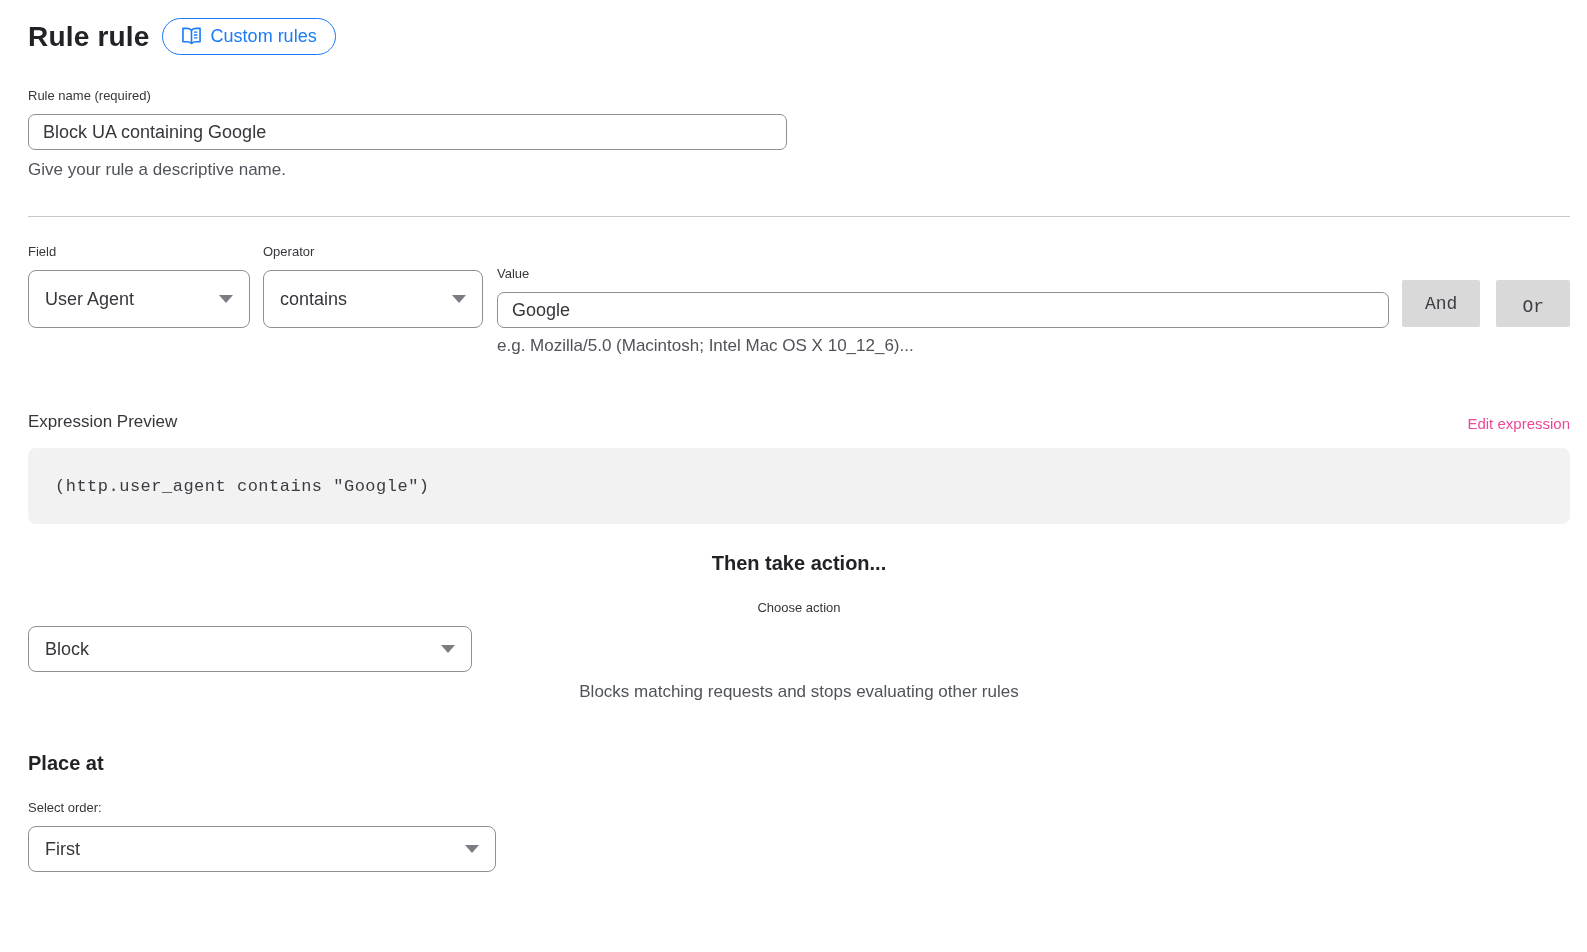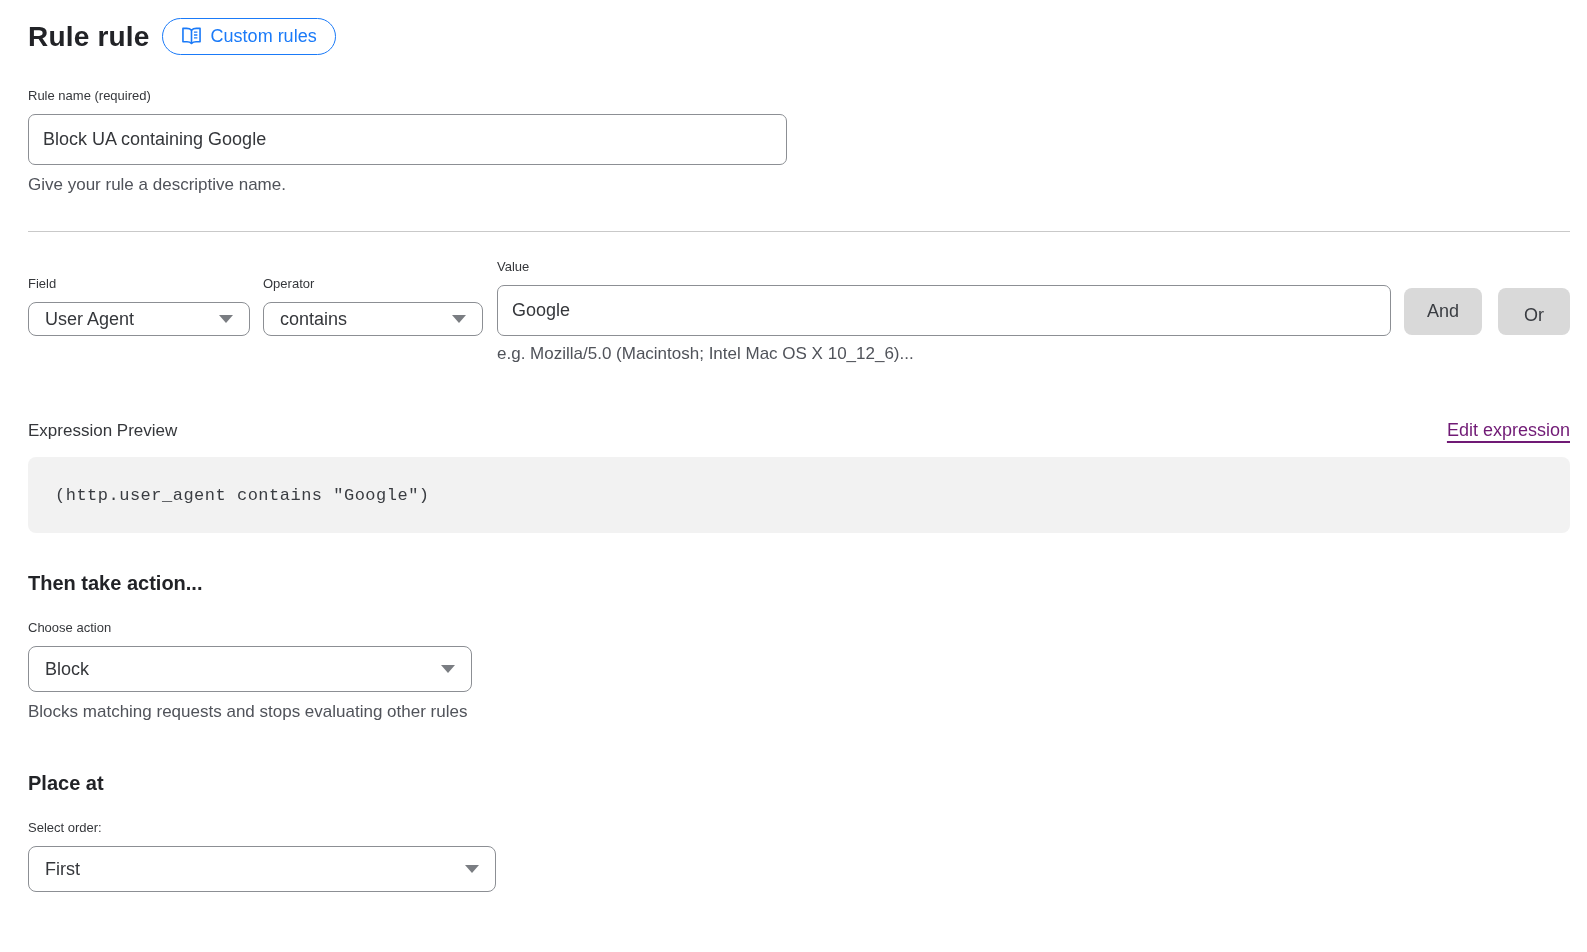--- a/index.html
+++ b/index.html
@@ -23,81 +23,81 @@
     font-size: 18px; cursor: pointer;
   }
   .docs-pill svg { display: block; }
 
   
   .field-label { font-size: 13px; color: #35373b; margin-bottom: 11px; display: block; }
   .helper { font-size: 17px; color: #50535a; margin-top: 10px; }
 
   
   .text-input {
-    height: 51px; border: 1px solid #8c8f94; border-radius: 7px;
+    height: 36px; border: 1px solid #8c8f94; border-radius: 7px;
     padding: 0 14px; font-size: 18px; color: #35373b;
     font-family: "Liberation Sans", "DejaVu Sans", sans-serif;
     background: #fff; width: 100%; outline: none;
   }
   .rule-name-input { width: 759px; }
 
   
   .divider { height: 1px; background: #c9c9c9; margin: 36px 0 27px 0; }
 
   
   .condition-row { display: flex; align-items: flex-end; }
   .cond-col { display: flex; flex-direction: column; }
   .col-field { width: 222px; margin-right: 13px; }
   .col-operator { width: 220px; margin-right: 14px; }
   .col-value { flex: 1; margin-right: 13px; }
 
   
   .select {
-    height: 34px; border: 1px solid #8c8f94; border-radius: 8px;
+    height: 58px; border: 1px solid #8c8f94; border-radius: 8px;
     background: #fff; display: flex; align-items: center; justify-content: space-between;
     padding: 0 16px; font-size: 18px; color: #35373b; cursor: pointer;
   }
   .chevron {
     width: 0; height: 0;
     border-left: 7px solid transparent;
     border-right: 7px solid transparent;
     border-top: 8px solid #7a7d82;
   }
 
   
   .logic-btn {
     height: 47px; padding: 0 23px; margin-bottom: 1px;
-    background: #d9d9d9; border: none; border-radius: 8px;
+    background: #d9d9d9; border: none; border-radius: 2px;
     font-size: 18px; color: #3a3d42; cursor: pointer;
-    font-family: Liberation Sans, sans-serif;
+    font-family: Liberation Mono, monospace;
   }
   .or-btn { margin-left: 16px; padding: 17px 26px; }
 
   .value-helper { margin-left: 469px; margin-top: 8px; }
 
   
   .expr-section { margin-top: 56px; }
   .expr-header { display: flex; align-items: flex-end; justify-content: space-between; }
   .expr-label { font-size: 17px; color: #35373b; }
   .edit-expression-link {
-    font-size: 18px; color: #701a75; text-decoration: underline;
+    font-size: 15px; color: #ec4899; 
     text-underline-offset: 5px; text-decoration-thickness: 2px; cursor: pointer;
   }
   .expr-box {
     margin-top: 16px; background: #f2f2f2; border-radius: 8px;
     height: 76px; display: flex; align-items: center; padding: 0 27px;
   }
   .expr-code {
     font-family: "Liberation Mono", "DejaVu Sans Mono", monospace;
     font-size: 17px; color: #3a3d42; letter-spacing: 0.5px;
   }
 
   
   .section-heading { font-size: 20px; font-weight: 700; color: #222327; }
-  .action-section { margin-top: 39px; }
+  .action-section { margin-top: 28px; text-align: center; }
   .action-label { margin-top: 25px; }
   .action-select { width: 444px; height: 46px; margin-top: 3px; }
   .place-section { margin-top: 50px; }
   .order-label { margin-top: 25px; }
   .order-select { width: 468px; height: 46px; margin-top: 3px; text-align: center; }
 </style>
 </head>
 <body>
 
 <div class="container">

